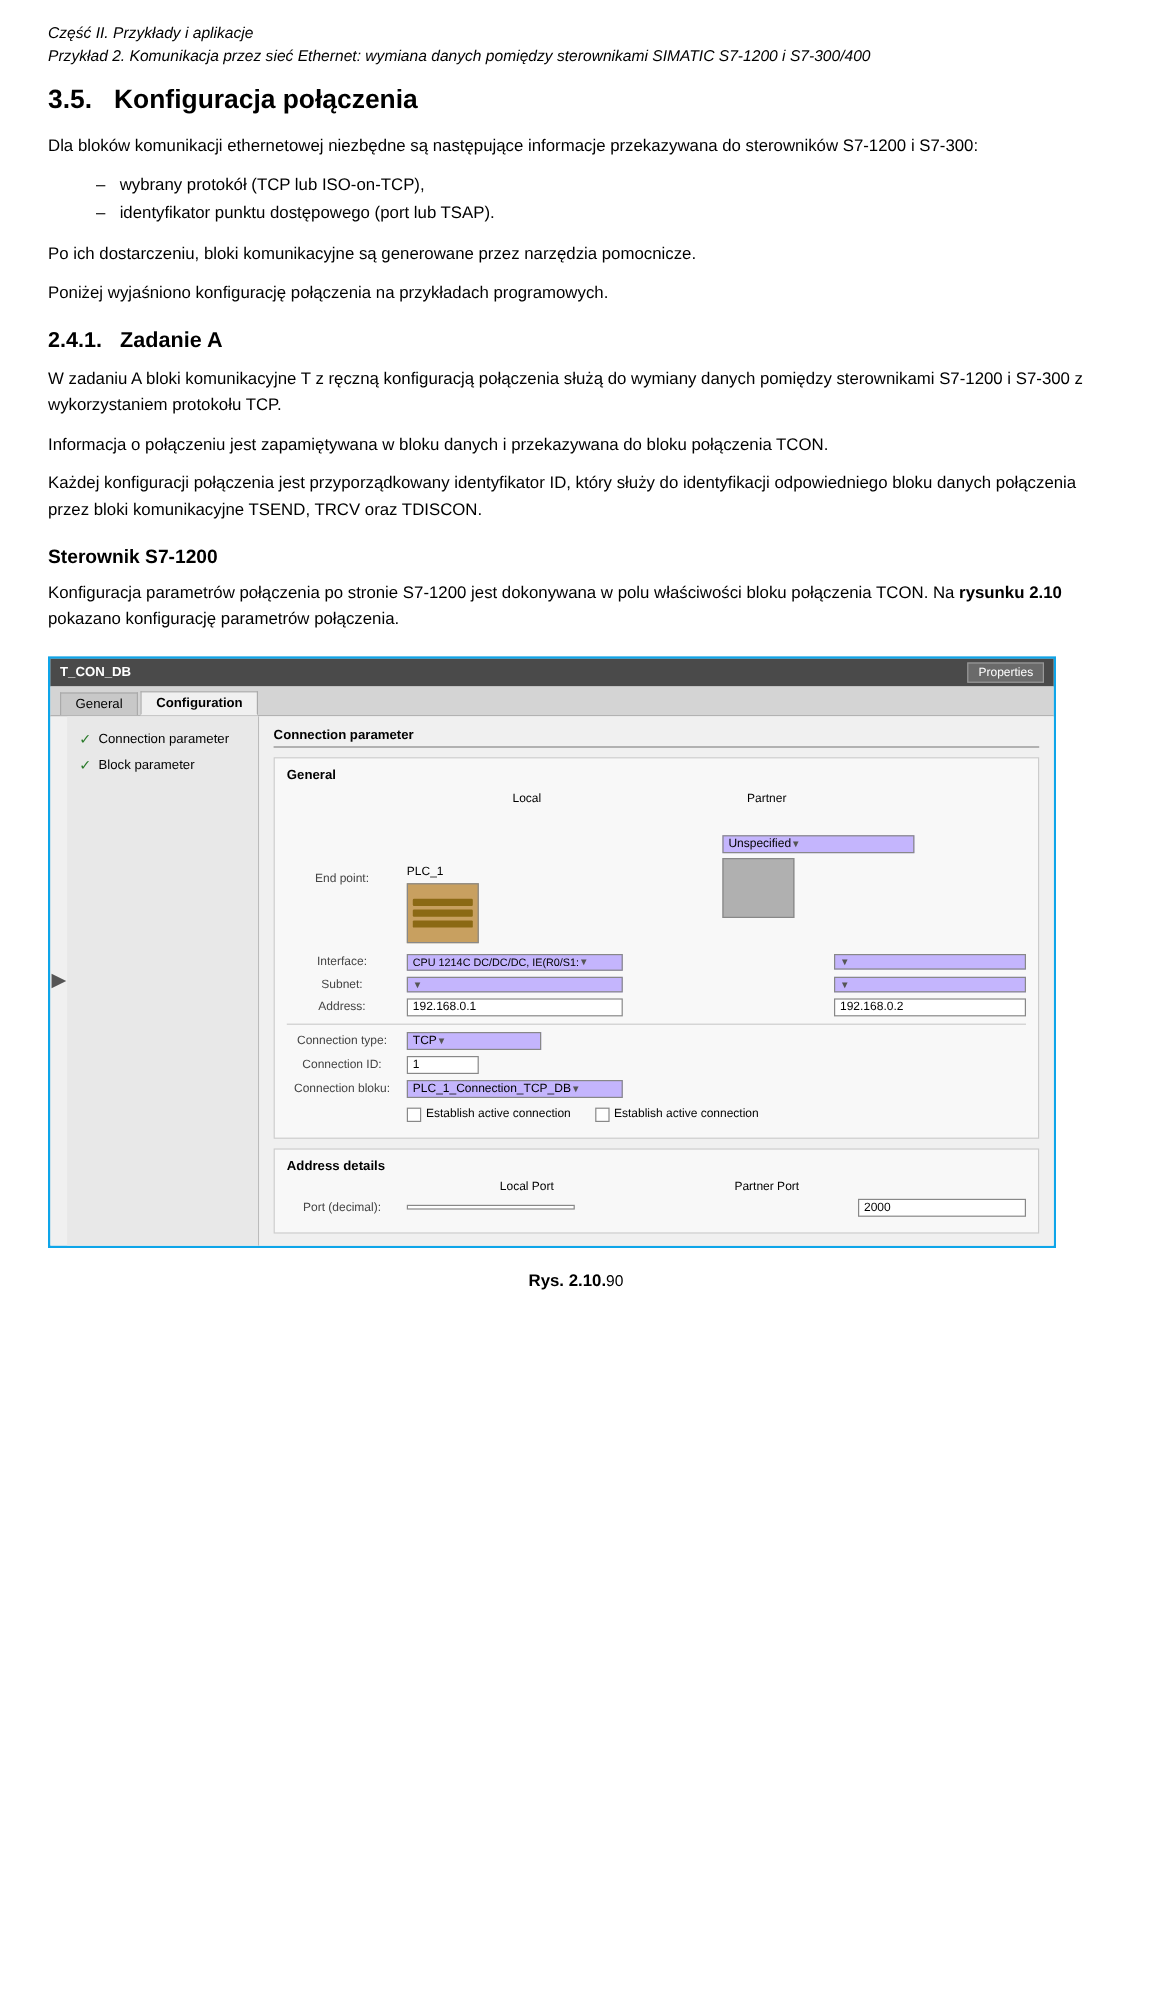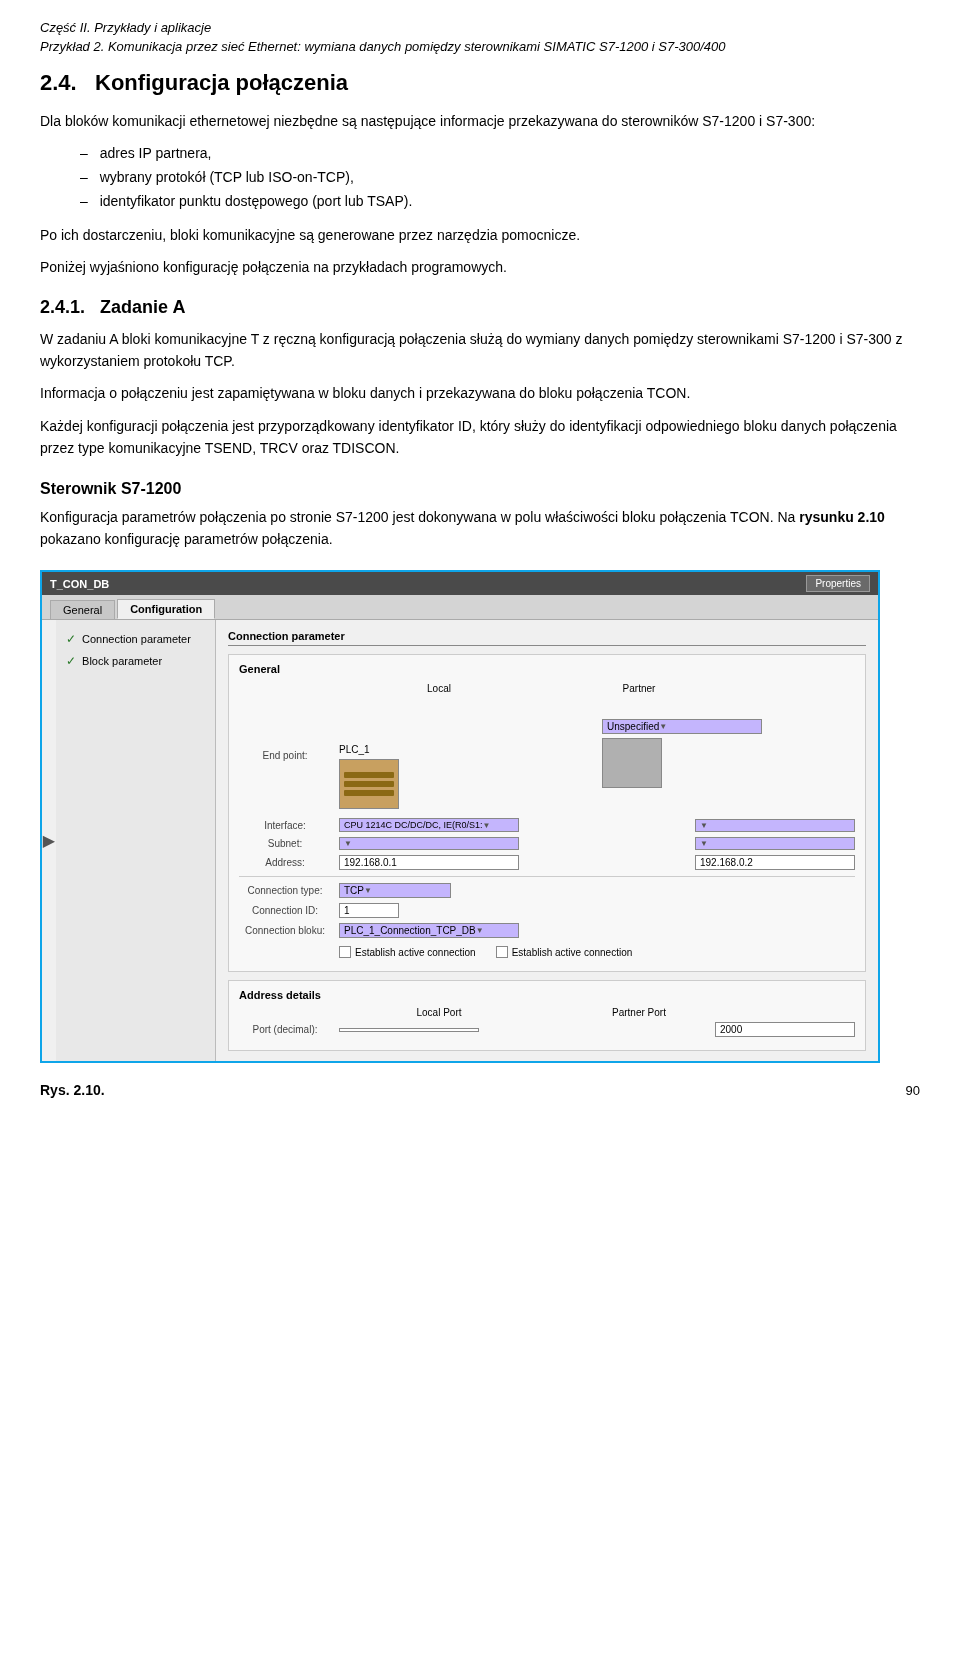--- a/index.html
+++ b/index.html
@@ -246,32 +246,28 @@
     }
   </style>
 </head>
 <body>
 
 <div class="part-header">Część II. Przykłady i aplikacje</div>
 
 <div class="chapter-header">Przykład 2. Komunikacja przez sieć Ethernet: wymiana danych pomiędzy sterownikami SIMATIC S7-1200 i S7-300/400</div>
 
 <div class="section-title">
-  <span>2.4.</span>
+  <span>3.5.</span>
   &nbsp;
   <span>Konfiguracja połączenia</span>
 </div>
 
 <div class="body-text">Dla bloków komunikacji ethernetowej niezbędne są następujące informacje przekazywana do sterowników S7-1200 i S7-300:</div>
 
 <ul style="margin-left:40px; margin-bottom:10px; font-size:14px; line-height:1.7; list-style:none;">
-  <li>
-    <span style="margin-right:8px;">–</span>
-    <span>adres IP partnera,</span>
-  </li>
   <li>
     <span style="margin-right:8px;">–</span>
     <span>wybrany protokół (TCP lub ISO-on-TCP),</span>
   </li>
   <li>
     <span style="margin-right:8px;">–</span>
     <span>identyfikator punktu dostępowego (port lub TSAP).</span>
   </li>
 </ul>
 
@@ -280,21 +276,21 @@
 <div class="body-text">Poniżej wyjaśniono konfigurację połączenia na przykładach programowych.</div>
 
 <div class="subsection-title">
   <span>2.4.1.</span>
   &nbsp;
   <span>Zadanie A</span>
 </div>
 
 <div class="body-text">W zadaniu A bloki komunikacyjne T z ręczną konfiguracją połączenia służą do wymiany danych pomiędzy sterownikami S7-1200 i S7-300 z wykorzystaniem protokołu TCP.</div>
 <div class="body-text">Informacja o połączeniu jest zapamiętywana w bloku danych i przekazywana do bloku połączenia TCON.</div>
-<div class="body-text">Każdej konfiguracji połączenia jest przyporządkowany identyfikator ID, który służy do identyfikacji odpowiedniego bloku danych połączenia przez type komunikacyjne TSEND, TRCV oraz TDISCON.</div>
+<div class="body-text">Każdej konfiguracji połączenia jest przyporządkowany identyfikator ID, który służy do identyfikacji odpowiedniego bloku danych połączenia przez bloki komunikacyjne TSEND, TRCV oraz TDISCON.</div>
 
 <div class="bold-heading">Sterownik S7-1200</div>
 
 <div class="body-text">
   Konfiguracja parametrów połączenia po stronie S7-1200 jest dokonywana w polu właściwości bloku połączenia TCON. Na <strong>rysunku 2.10</strong> pokazano konfigurację parametrów połączenia.
 </div>
 
 <div class="screenshot-container">
 
   <div class="ss-titlebar">
@@ -458,16 +454,16 @@
           <div style="margin-left:10px;">
             <div class="ss-input" style="width:140px;">2000</div>
           </div>
         </div>
       </div>
 
     </div>
   </div>
 </div>
 
-<div style="display:flex; justify-content:space-between; align-items:flex-end; margin-top:6px;">
+<div style="display:flex; justify-content:center; align-items:flex-end; margin-top:6px;">
   <div class="figure-caption">Rys. 2.10.</div>
   <div class="page-number">90</div>
 </div>
 
 </body></html>

